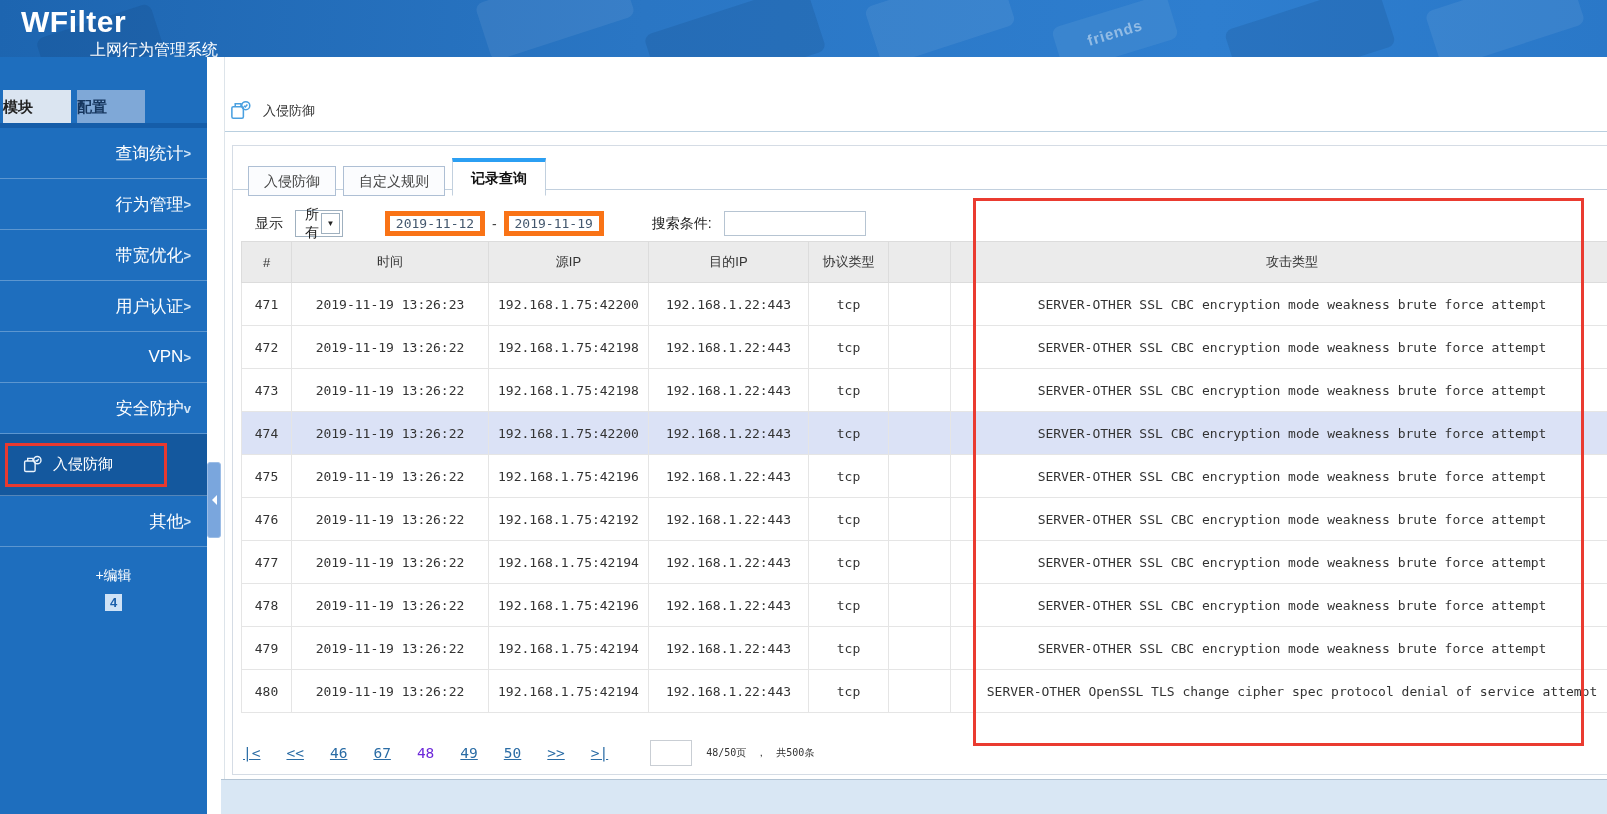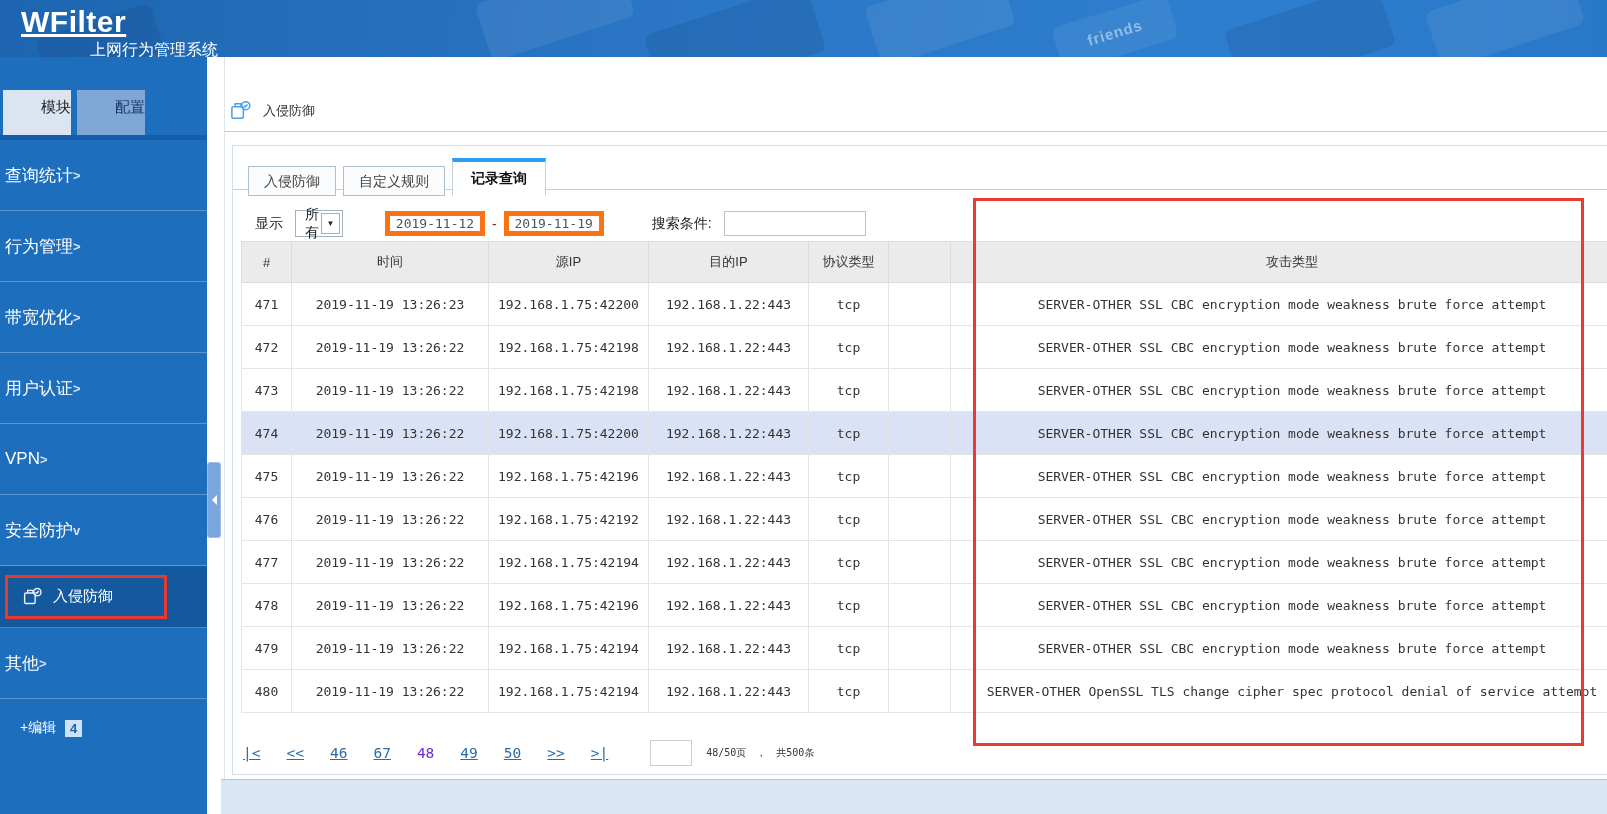--- a/index.html
+++ b/index.html
@@ -10,36 +10,36 @@
   }
   
   .banner { position:absolute; left:0; top:0; width:1607px; height:57px;
     background: linear-gradient(95deg,#1d65b0 0%, #2a76c4 40%, #2e7ecf 75%, #2a78c8 100%);
     overflow:hidden; z-index:3; }
   .key { position:absolute; border-radius:8px; background:rgba(255,255,255,0.07); transform:rotate(-18deg); }
   .key.dark { background:rgba(8,40,80,0.12); }
   .key-label { position:absolute; left:1055px; top:10px; width:120px; height:46px; border-radius:8px;
     background:rgba(70,140,210,0.55); transform:rotate(-17deg); color:rgba(255,255,255,0.45);
     font-size:15px; font-weight:bold; text-align:center; line-height:46px; letter-spacing:1px; }
-  .logo { position:absolute; left:21px; top:5px; font-size:30px; font-weight:bold; color:#fff; letter-spacing:.5px;text-decoration:underline; }
+  .logo { position:absolute; left:21px; top:5px; font-size:30px; font-weight:bold; color:#fff; letter-spacing:.5px; }
   .logo-sub { position:absolute; left:90px; top:32px; font-size:16px; color:#fff;margin-top:8px; }
   
   .sidebar { position:absolute; left:0; top:57px; width:207px; bottom:0; background:#1e6ebe; z-index:2; }
   .side-tabs { display:flex; gap:6px; padding:33px 0 0 3px; border-bottom:5px solid #155da9; }
-  .side-tab { width:68px; height:45px; line-height:33px; text-align:right; font-size:15px;
-    background:#7fa8d7; color:#16365e; cursor:pointer; }
+  .side-tab { width:68px; height:33px; line-height:33px; text-align:left; font-size:15px;
+    background:#7fa8d7; color:#16365e; cursor:pointer;font-weight:bold; }
   .side-tab.active { background:#dbe5f1; color:#222; }
-  .menu-item { height:71px; display:flex; align-items:center; justify-content:flex-start;
+  .menu-item { height:51px; display:flex; align-items:center; justify-content:flex-end;
     padding:0 16px 0 5px; color:#fff; font-size:17px; border-bottom:1px solid rgba(255,255,255,.28); cursor:pointer; }
   .menu-arrow { color:#cfe4f7; font-size:13px; font-weight:bold; }
   .submenu-row { position:relative; height:62px; background:#14589e; display:flex; align-items:center;
     gap:10px; padding-left:22px; color:#fff; font-size:15px; border-bottom:1px solid rgba(255,255,255,.28); cursor:pointer; }
   .red-outline { position:absolute; left:5px; top:9px; width:162px; height:44px;
     border:3px solid #e8392f; pointer-events:none; }
-  .edit-row { display:flex; align-items:center; gap:9px; padding:20px 0 0 20px; color:#fff; font-size:14px; }
+  .edit-row { display:flex; align-items:center; gap:9px; padding:20px 0 0 20px; color:#fff; font-size:14px;flex-direction:column; }
   .badge { background:#cfe2f6; color:#1b5faa; font-weight:bold; width:17px; height:17px;
     line-height:17px; text-align:center; font-size:13px; }
   .collapse-handle { position:absolute; left:207px; top:462px; width:14px; height:76px;
     background:#7aa6dd; border:1px solid #9cbde6; border-radius:3px; z-index:4; cursor:pointer;
     display:flex; align-items:center; justify-content:center; }
   .collapse-handle::after { content:""; width:0; height:0; border:5px solid transparent; border-right-color:#fff; margin-left:-5px; }
   
   .content { position:absolute; left:207px; top:57px; right:0; bottom:0; background:#fff; overflow:hidden; }
   .v-divider { position:absolute; left:17px; top:0; bottom:0; width:1px; background:#dde4ea; }
   .breadcrumb { position:absolute; left:22px; top:42px; display:flex; align-items:center; gap:11px; font-size:13px; color:#333; }

